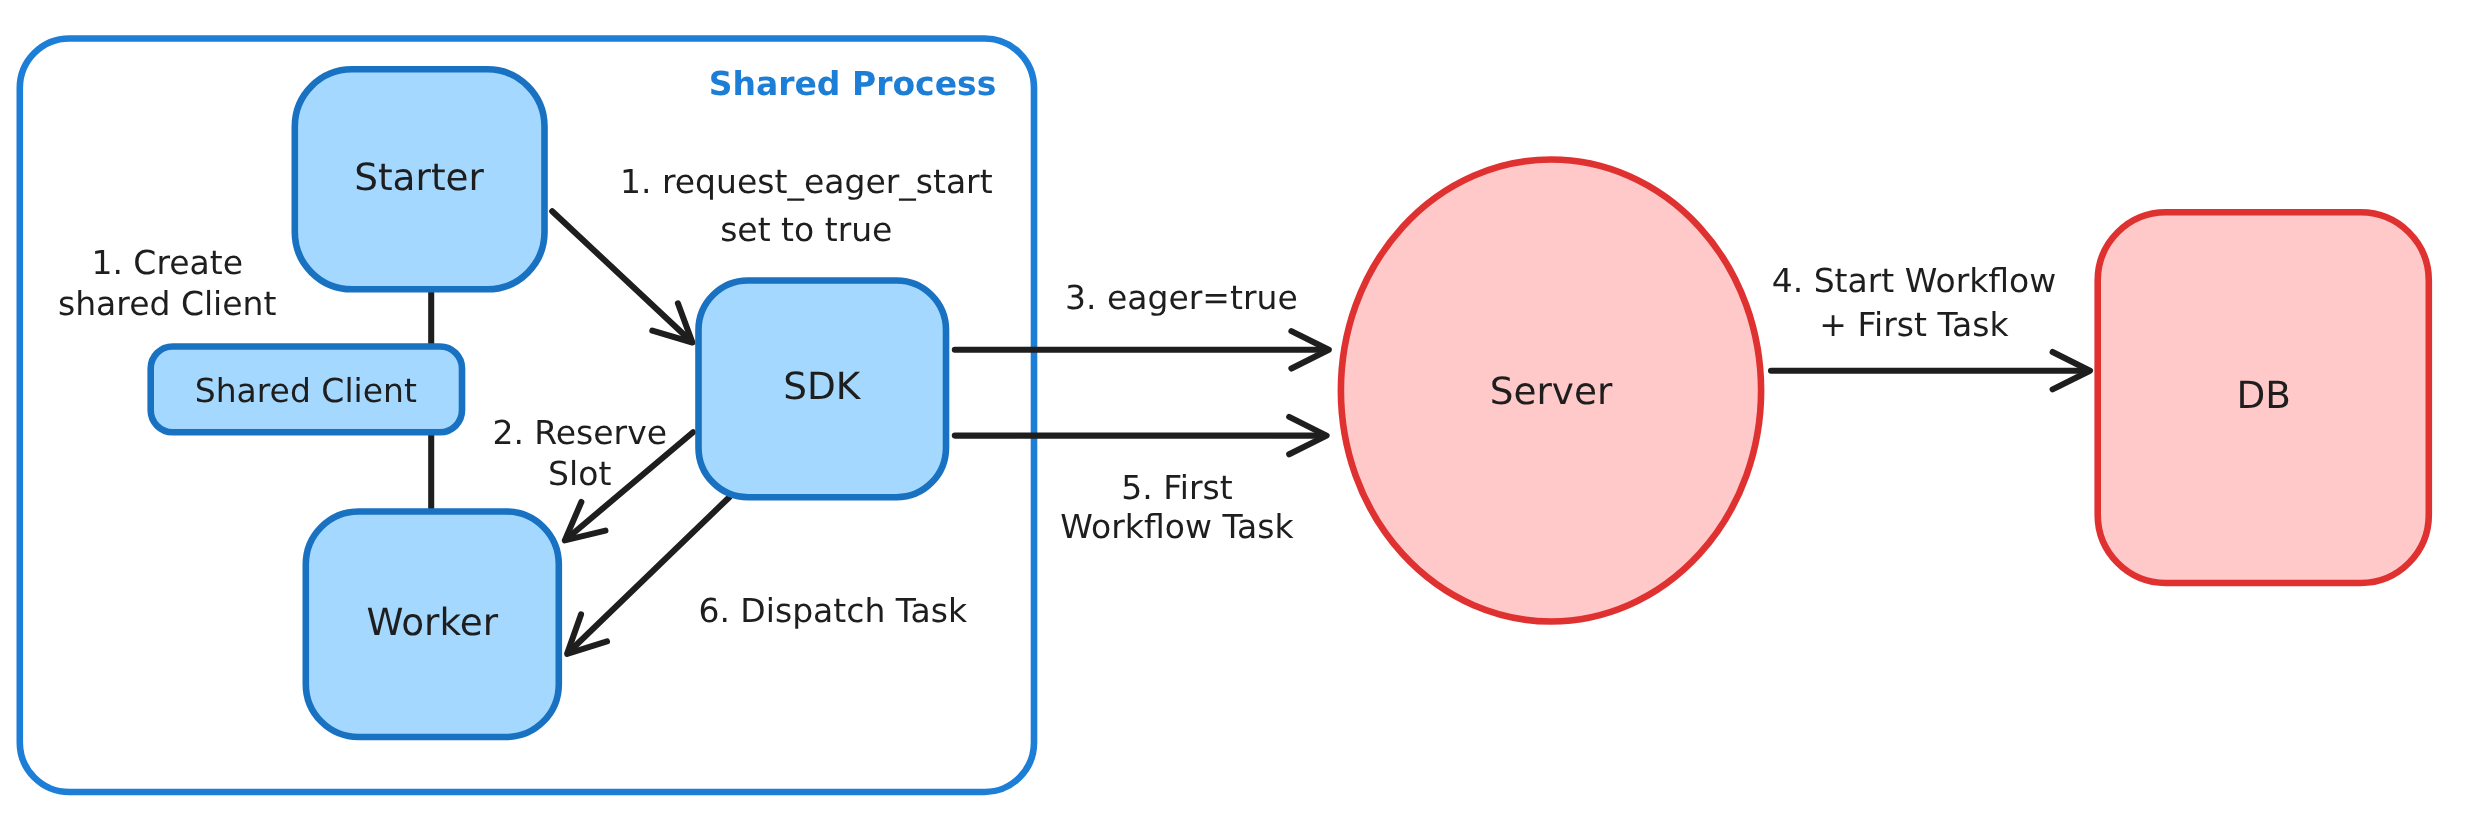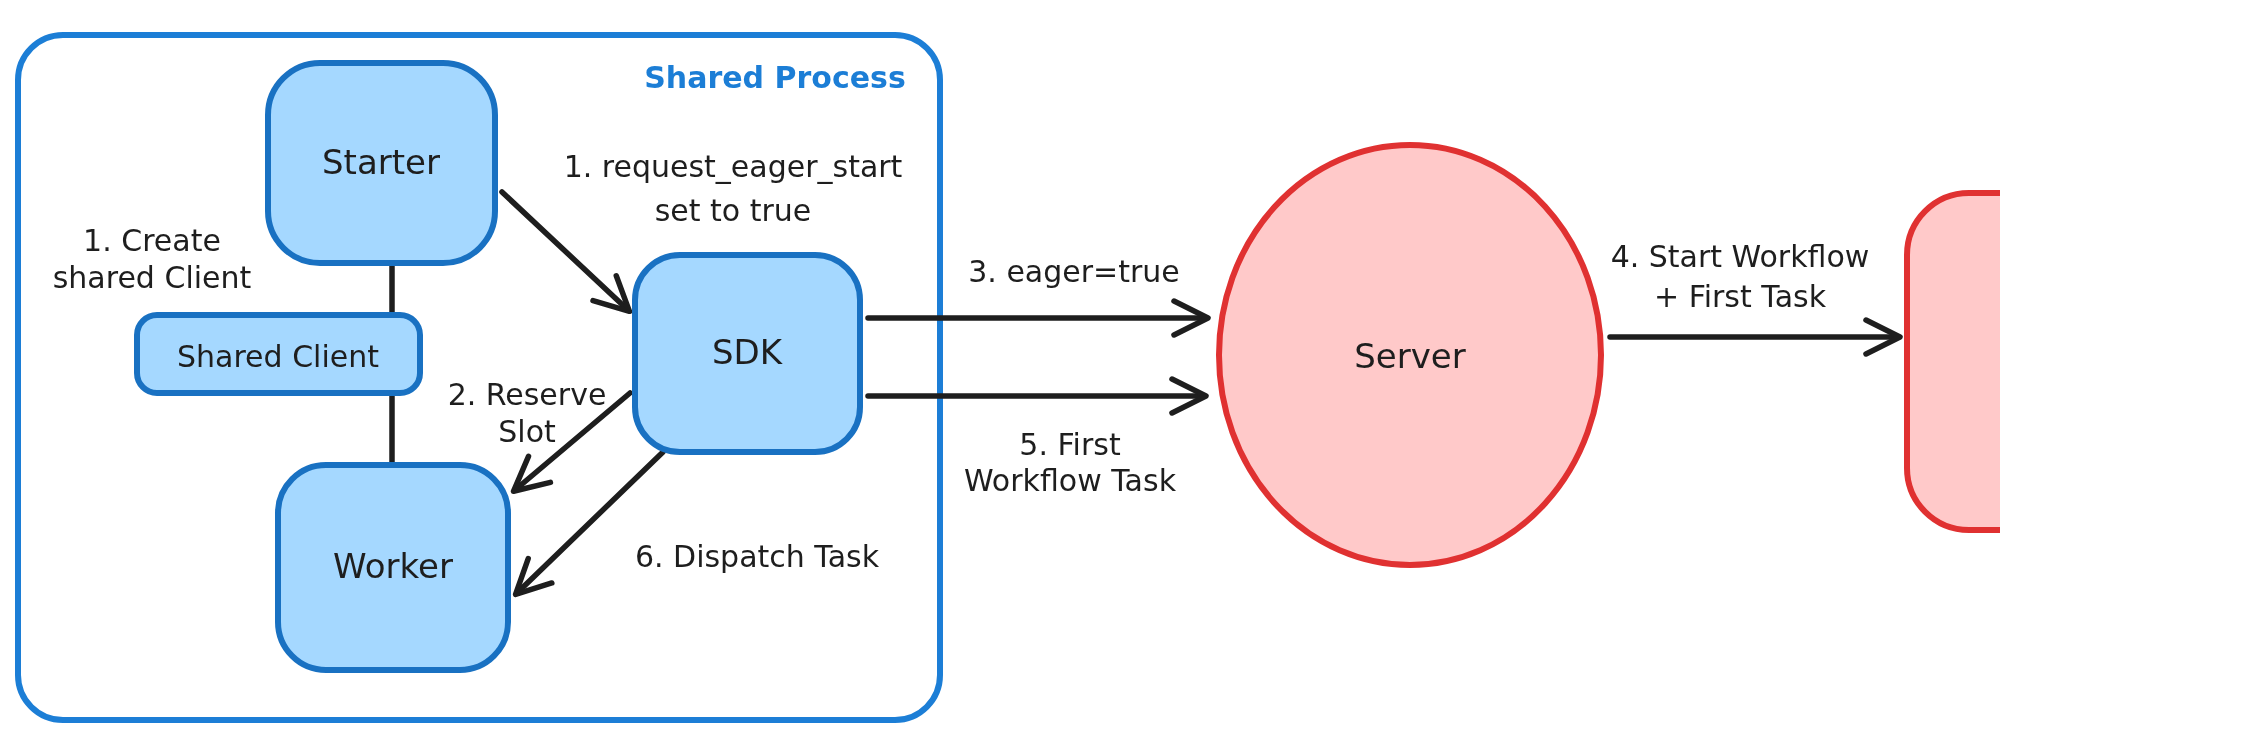--- a/index.html
+++ b/index.html
@@ -1,18 +1,18 @@
 <!DOCTYPE html>
 <html><head>
 <meta charset="utf-8">
 <style>
   html, body { margin: 0; padding: 0; background: #ffffff; }
   .stage {
     position: relative;
-    width: 2000px;
+    width: 2248px;
     height: 754px;
     background: #ffffff;
     overflow: hidden;
   }
   svg { display: block; }
   .node-label {
     font-family: "DejaVu Sans", sans-serif;
     font-size: 34px;
     text-anchor: middle;
     dominant-baseline: central;

